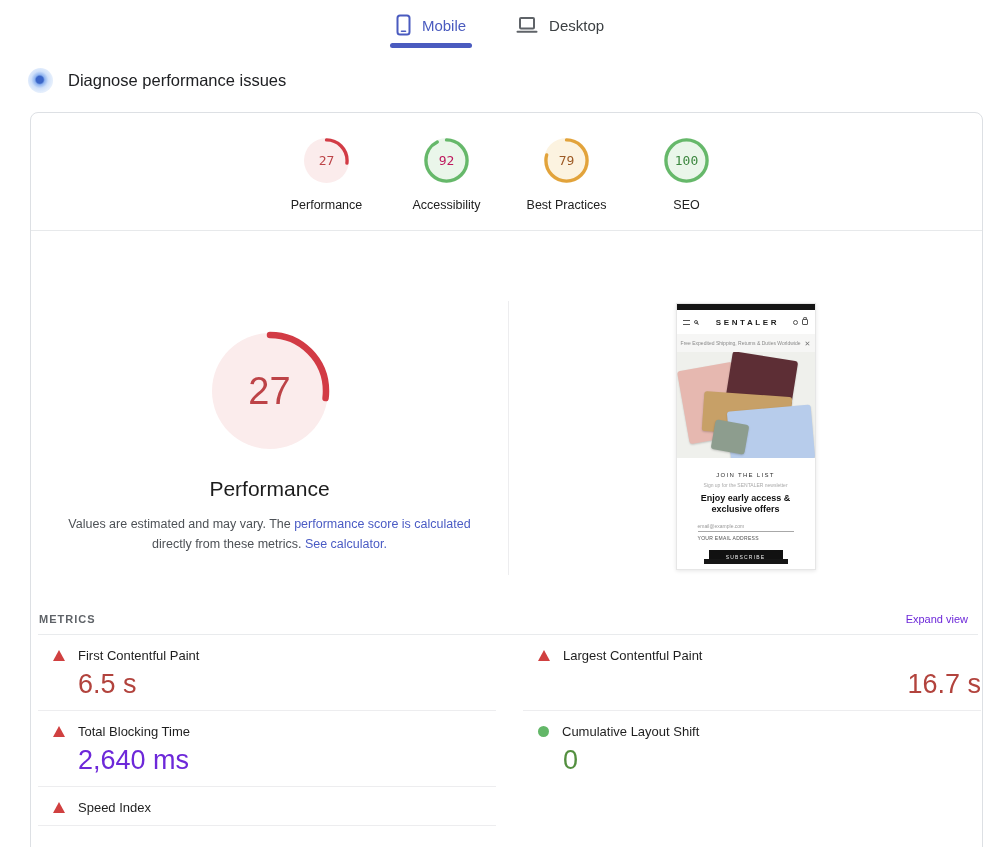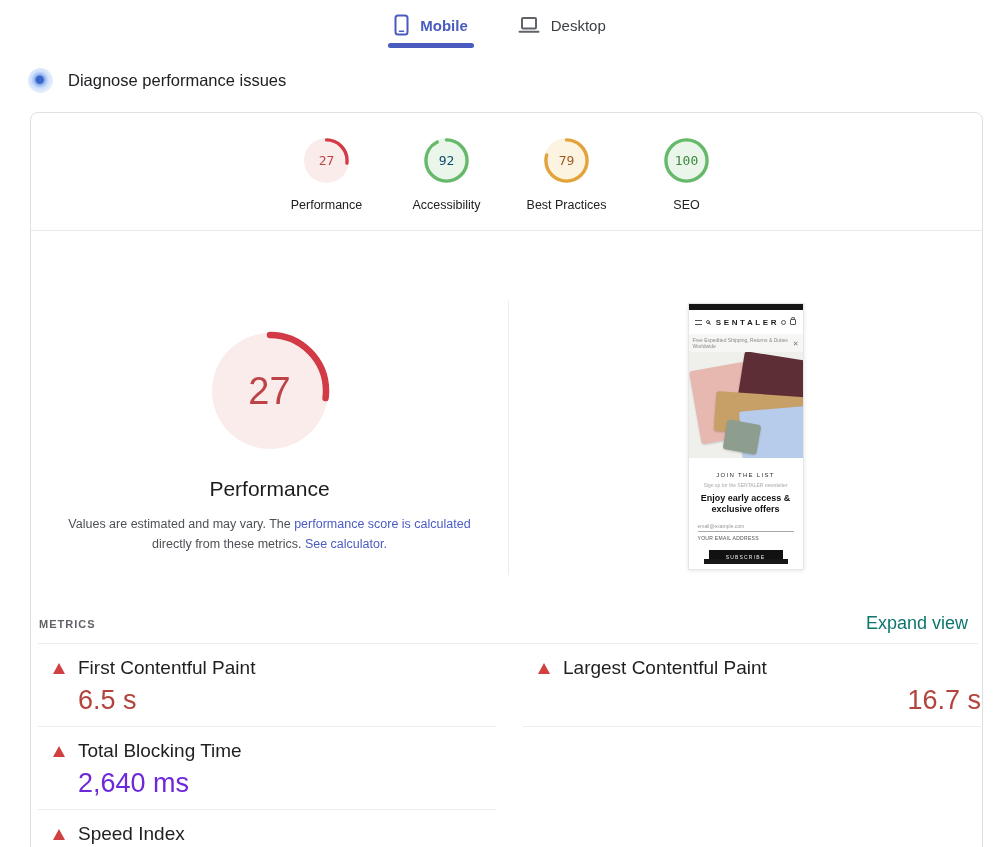--- a/index.html
+++ b/index.html
@@ -5,21 +5,21 @@
   * { box-sizing: border-box; }
   html,body { margin:0; padding:0; }
   body {
     width:1000px; height:847px; overflow:hidden; background:#fff;
     font-family:"Liberation Sans", sans-serif; color:#202124; position:relative;
   }
   
   .tabs { display:flex; justify-content:center; gap:46px; padding-top:10px; }
   .tab { display:flex; align-items:center; gap:11px; font-size:15px; color:#3c4043;
          padding:4px 2px 12px; position:relative; cursor:pointer; }
-  .tab.active { color:#4a5bbf; font-weight:700; }
+  .tab.active { color:#4a5bbf; font-weight:400; }
   .tab-underline { position:absolute; left:-4px; right:-4px; bottom:0; height:5px;
                    background:#4a5bbf; border-radius:3px; }
   
   .diagnose { display:flex; align-items:center; gap:15px; margin:20px 0 0 28px; }
   .psi-icon { width:25px; height:25px; border-radius:50%;
     background: radial-gradient(circle at 47% 47%, #3b66c9 0 3.5px, #8fb4f0 5px, #cfe0fa 8.5px, #e4eefc 12.5px); }
   .diagnose h1 { font-size:16.5px; font-weight:500; margin:0; color:#202124; }
   
   .card { position:absolute; left:30px; top:112px; width:953px; height:810px;
           border:1px solid #dde0e4; border-radius:8px; background:#fff; }
@@ -48,21 +48,21 @@
   .disclaimer { margin:13px auto 0; width:430px; font-size:12.5px; line-height:20px; color:#4d5156; }
   .disclaimer a { color:#4a5bc4; text-decoration:none; cursor:pointer; }
   .legend { display:flex; justify-content:center; align-items:center; gap:32px;
             margin-top:23px; font-size:12px; color:#3c4043; }
   .legend .item { display:flex; align-items:center; gap:11px; }
   .sh-triangle { width:0; height:0; border-left:7px solid transparent;
                  border-right:7px solid transparent; border-bottom:12px solid #d43f3f; }
   .sh-square { width:12px; height:12px; }
   .sh-circle { width:12px; height:12px; border-radius:50%; }
   
-  .thumb { width:116px; height:267px; background:#fff; border:1px solid #e6e6e6;
+  .thumb { width:140px; height:267px; background:#fff; border:1px solid #e6e6e6;
            box-shadow:0 1px 4px rgba(0,0,0,.10); position:relative; display:flex; flex-direction:column; }
   .t-topbar { height:6px; background:#141414; }
   .t-header { height:24px; display:flex; align-items:center; justify-content:space-between; padding:0 6px; }
   .t-hicons { display:flex; align-items:center; gap:4px; }
   .t-ham { width:7px; height:5px; border-top:1px solid #555; border-bottom:1px solid #555; }
   .t-search { width:4px; height:4px; border:1px solid #555; border-radius:50%; position:relative; }
   .t-search::after { content:""; position:absolute; width:3px; height:1px; background:#555;
                      transform:rotate(45deg); right:-2px; bottom:-1px; }
   .t-logo { font-size:8px; letter-spacing:2.6px; font-weight:600; color:#1d1d1d; margin-left:4px; }
   .t-user { width:5px; height:5px; border:1px solid #555; border-radius:50%; }
@@ -87,31 +87,31 @@
              color:#9a9a9a; text-align:left; padding-bottom:2px; }
   .t-inlabel { width:96px; margin:3px auto 0; font-size:5px; color:#4f4f4f; text-align:left;
                letter-spacing:.3px; }
   .t-btn { width:74px; height:13px; background:#111; color:#ededed; font-size:5px; letter-spacing:1.2px;
            display:flex; align-items:center; justify-content:center; margin:9px auto 0; }
   .t-bottombar { position:absolute; bottom:5px; left:50%; transform:translateX(-50%);
                  width:84px; height:5px; background:#161616; }
   
   .metrics-head { display:flex; justify-content:space-between; align-items:center; margin:12px 14px 0 8px; }
   .metrics-label { font-size:11px; letter-spacing:1px; color:#5f6368; font-weight:600; }
-  .expand { font-size:18px; color:#0f766e; cursor:pointer; }
+  .expand { font-size:11px; color:#6d28d9; cursor:pointer; }
   .head-divider { height:1px; background:#e9ebed; margin:9px 4px 0 7px; }
   .metrics { display:flex; gap:27px; padding-left:7px; }
   .mcol { width:458px; }
   .mrow { padding:13px 0 10px 15px; border-bottom:1px solid #ededef; }
   .mrow.noborder { border-bottom:none; }
   .mtop { display:flex; align-items:center; gap:13px; }
   .micon.tri { width:0; height:0; border-left:6px solid transparent; border-right:6px solid transparent;
                border-bottom:11px solid #d04040; }
   .micon.dot { width:11px; height:11px; border-radius:50%; background:#63b768; }
-  .mname { font-size:19px; color:#1f1f1f; }
+  .mname { font-size:13px; color:#1f1f1f; }
   .mval { font-size:27px; margin:6px 0 0 25px; }
 </style>
 </head>
 <body>
 
 <div class="tabs">
   <div class="tab active">
     <svg width="15" height="22" viewBox="0 0 15 22">
       <rect x="1.5" y="1.5" width="12" height="19" rx="2.5" fill="none" stroke="#4a5bbf" stroke-width="2"></rect>
       <line x1="5.5" y1="17.3" x2="9.5" y2="17.3" stroke="#4a5bbf" stroke-width="1.6" stroke-linecap="round"></line>
@@ -146,21 +146,21 @@
     </div>
     <span class="label">Performance</span>
   </div>
 
   <div class="score">
     <div class="ring-wrap">
       <svg viewBox="0 0 48 48">
         <circle class="ring-bg" cx="24" cy="24" r="23" style="fill: rgb(234, 246, 234);"></circle>
         <circle class="ring-arc" cx="24" cy="24" r="21" transform="rotate(-90 24 24)" stroke-dasharray="121.4 999" style="stroke: rgb(102, 184, 106);"></circle>
       </svg>
-      <span class="num" style="color: #0c4a6e;">92</span>
+      <span class="num" style="color: #be185d;">92</span>
     </div>
     <span class="label">Accessibility</span>
   </div>
 
   <div class="score">
     <div class="ring-wrap">
       <svg viewBox="0 0 48 48">
         <circle class="ring-bg" cx="24" cy="24" r="23" style="fill: rgb(252, 243, 224);"></circle>
         <circle class="ring-arc" cx="24" cy="24" r="21" transform="rotate(-90 24 24)" stroke-dasharray="104.2 999" style="stroke: rgb(226, 163, 59);"></circle>
       </svg>
@@ -266,15 +266,22 @@
 </div>
     <div class="mcol" id="metrics-right">
   <div class="mrow">
     <div class="mtop">
       <span class="micon tri"></span>
       <span class="mname">Largest Contentful Paint</span>
     </div>
     <div class="mval" style="color: rgb(178, 67, 61); text-align: right;">16.7 s</div>
   </div>
 
+  <div class="mrow noborder">
+    <div class="mtop">
+      <span class="micon dot"></span>
+      <span class="mname">Cumulative Layout Shift</span>
+    </div>
+    <div class="mval" style="color: rgb(83, 143, 63);">0</div>
+  </div>
 </div>
   </div>
 </div>
 
 </body></html>

